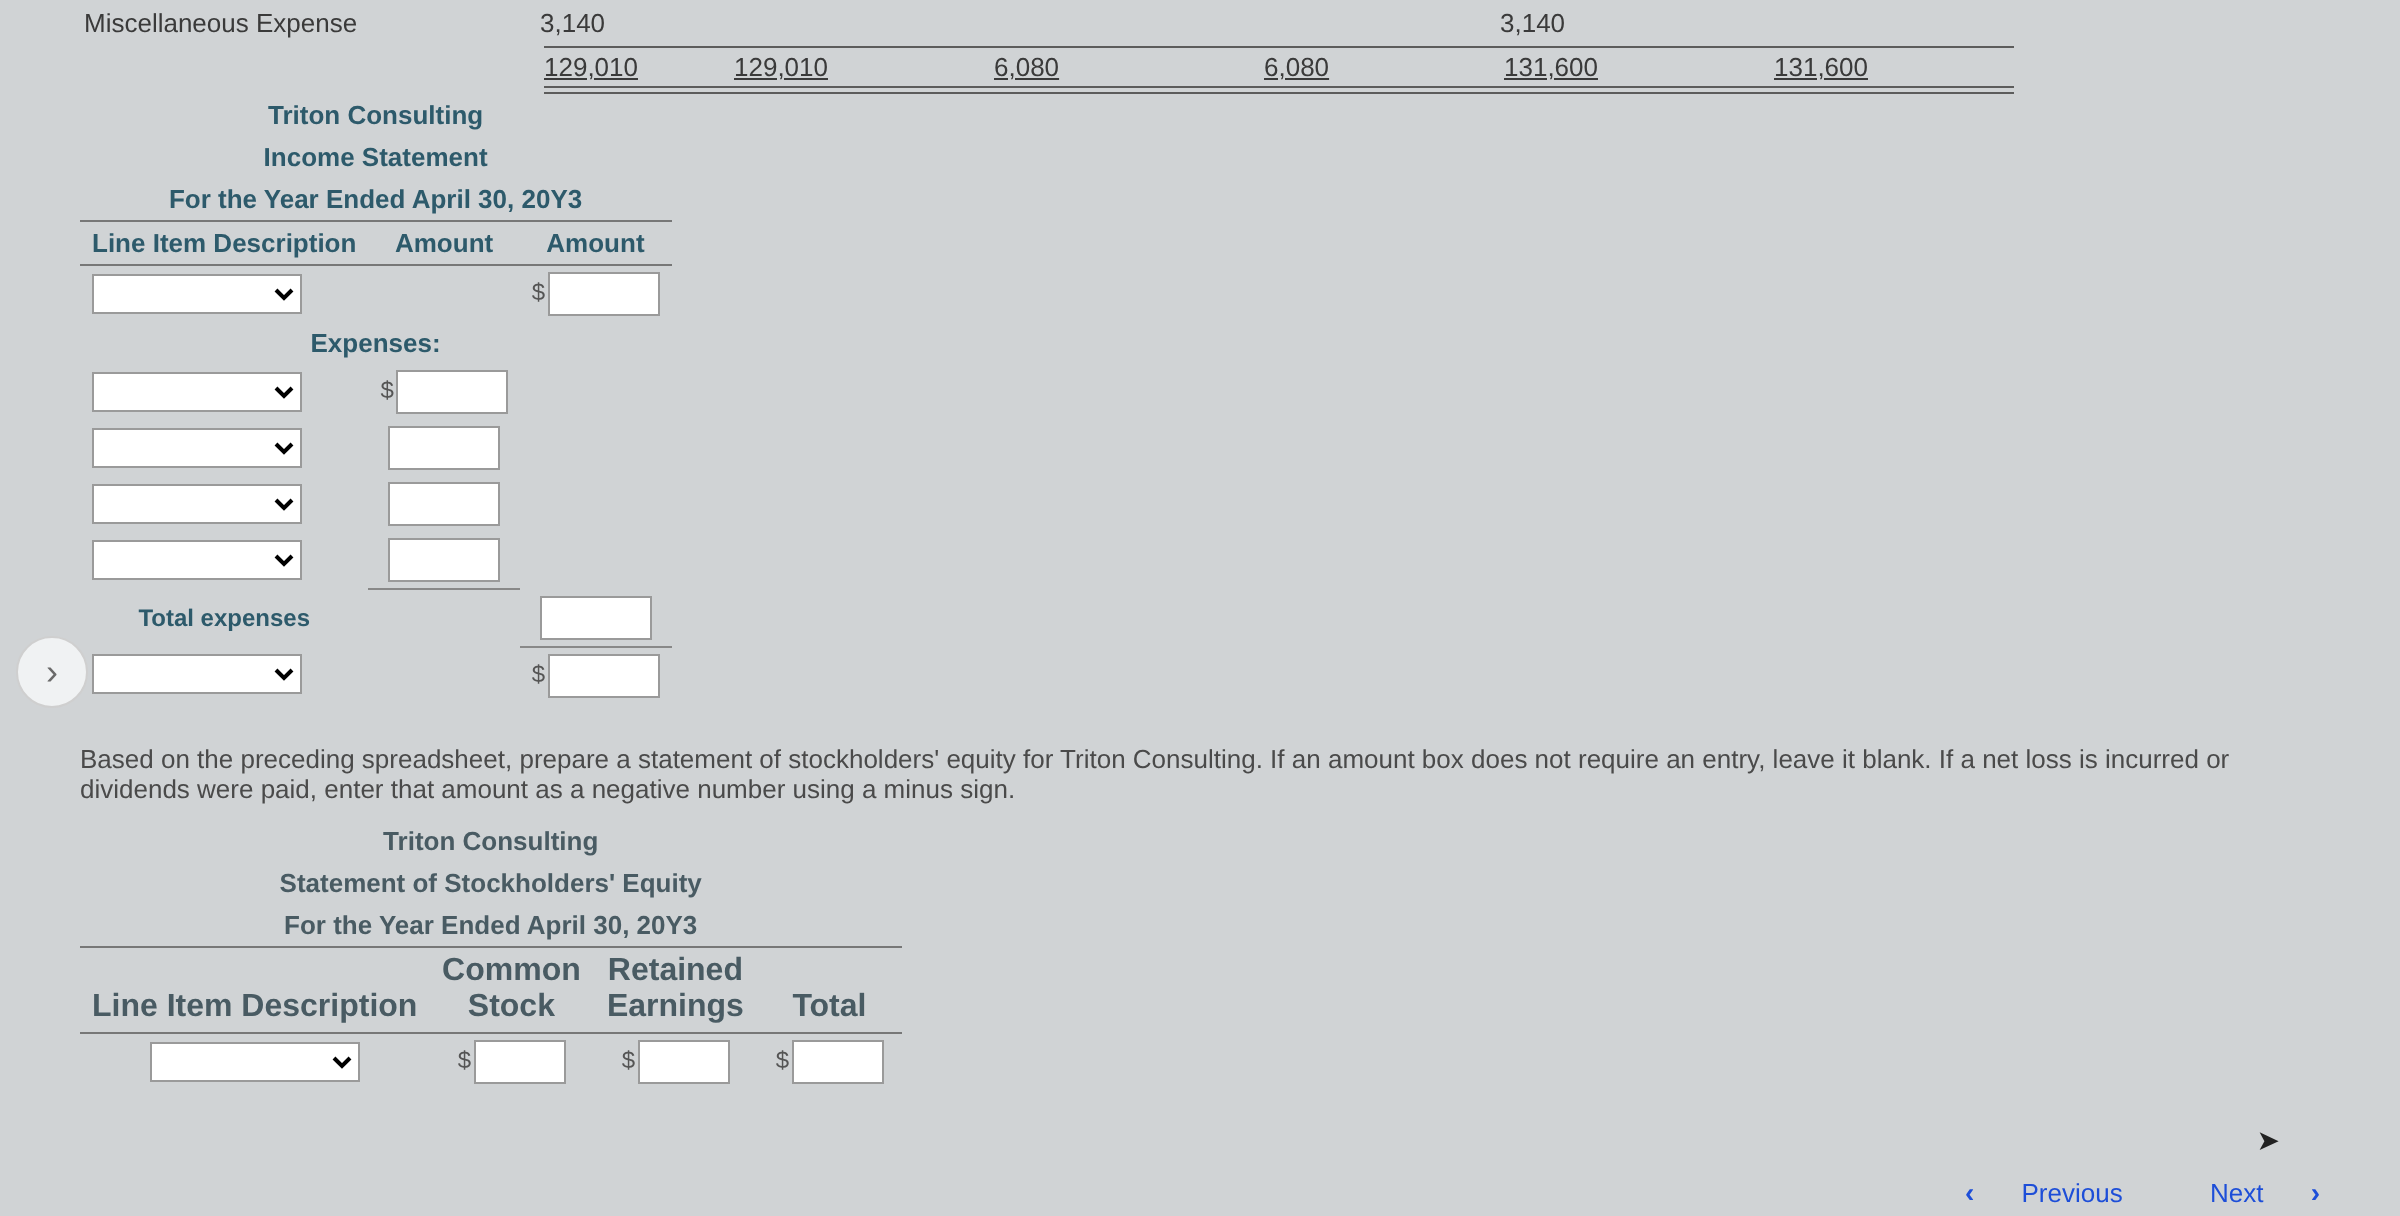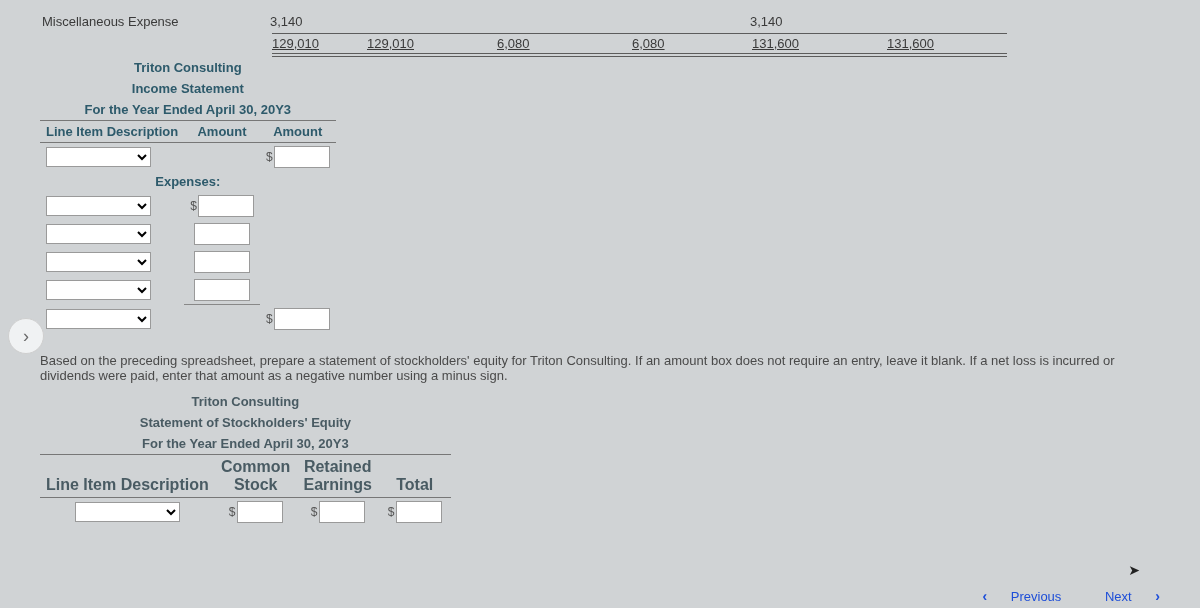--- a/index.html
+++ b/index.html
@@ -1,17 +1,17 @@
 <!DOCTYPE html>
 <html><head>
 <meta charset="utf-8">
 <style>
   html,body{margin:0;padding:0;background:#d7d9db;font-family:Arial,Helvetica,sans-serif;font-size:13px;color:#3a3a3a;}
   .page{width:1200px;height:608px;position:relative;background:#d0d3d5;overflow:hidden;}
-  .content{padding:14px 40px 0 40px;}
+  .content{padding:4px 40px 0 40px;}
   
   .sheet-row{display:flex;align-items:center;}
   .cell{text-align:left;box-sizing:border-box;}
   .c-label{width:230px;text-align:left;padding-left:2px;}
   .c1{width:95px;}
   .c2{width:130px;}
   .c3{width:135px;}
   .c4{width:120px;}
   .c5{width:135px;}
   .c6{width:120px;}
@@ -112,20 +112,25 @@
         <td class="leftalign ind"><select class="dd"></select></td>
         <td><input class="num" style=""></td>
         <td></td>
       </tr>
       <tr>
         <td class="leftalign ind"><select class="dd"></select></td>
         <td class="under"><input class="num" style=""></td>
         <td></td>
       </tr>
       <tr>
+        <td class="totalexp">Total expenses</td>
+        <td></td>
+        <td class="under"><input class="num" style=""></td>
+      </tr>
+      <tr>
         <td class="leftalign"><select class="dd"></select></td>
         <td></td>
         <td><span class="dollar">$</span><input class="num" style=""></td>
       </tr>
     </tbody>
         </table>
   </div>
 
   <div class="instruction" style="margin-top:20px;">Based on the preceding spreadsheet, prepare a statement of stockholders' equity for Triton Consulting. If an amount box does not require an entry, leave it blank. If a net loss is incurred or dividends were paid, enter that amount as a negative number using a minus sign.</div>
 

